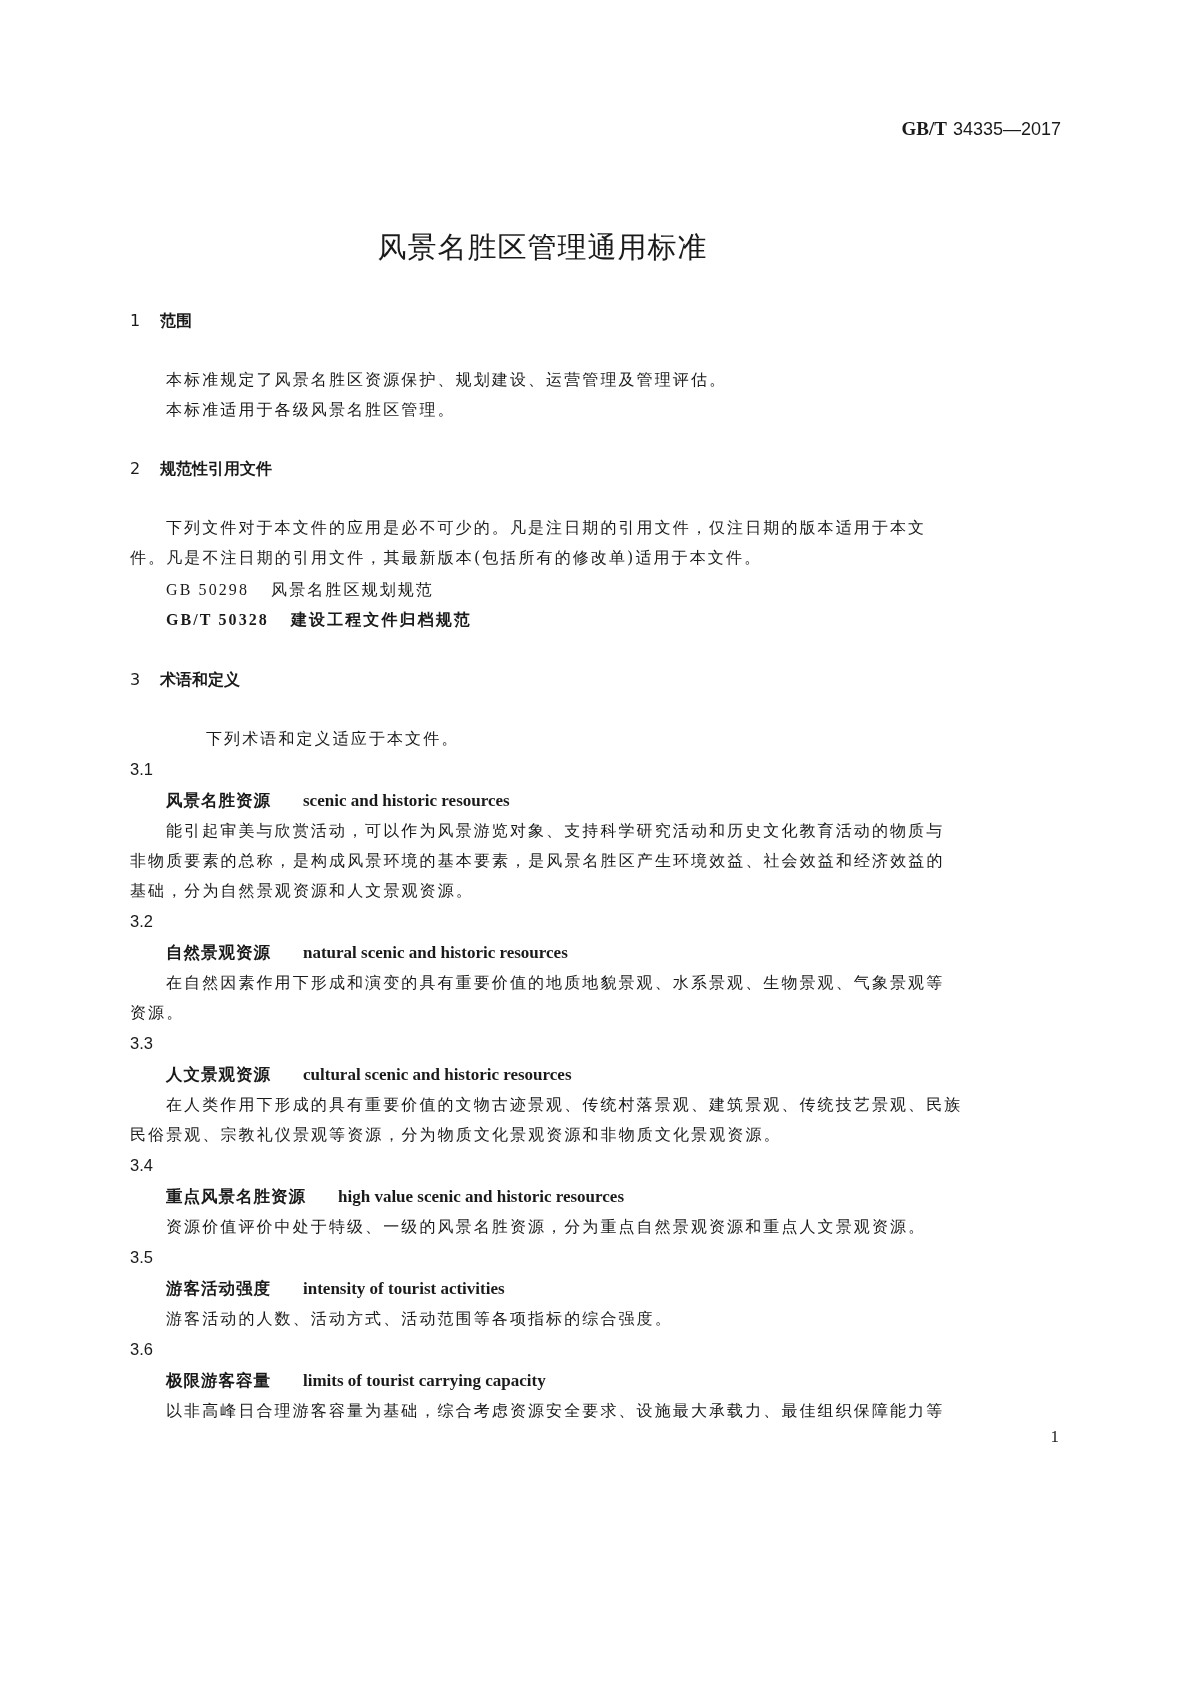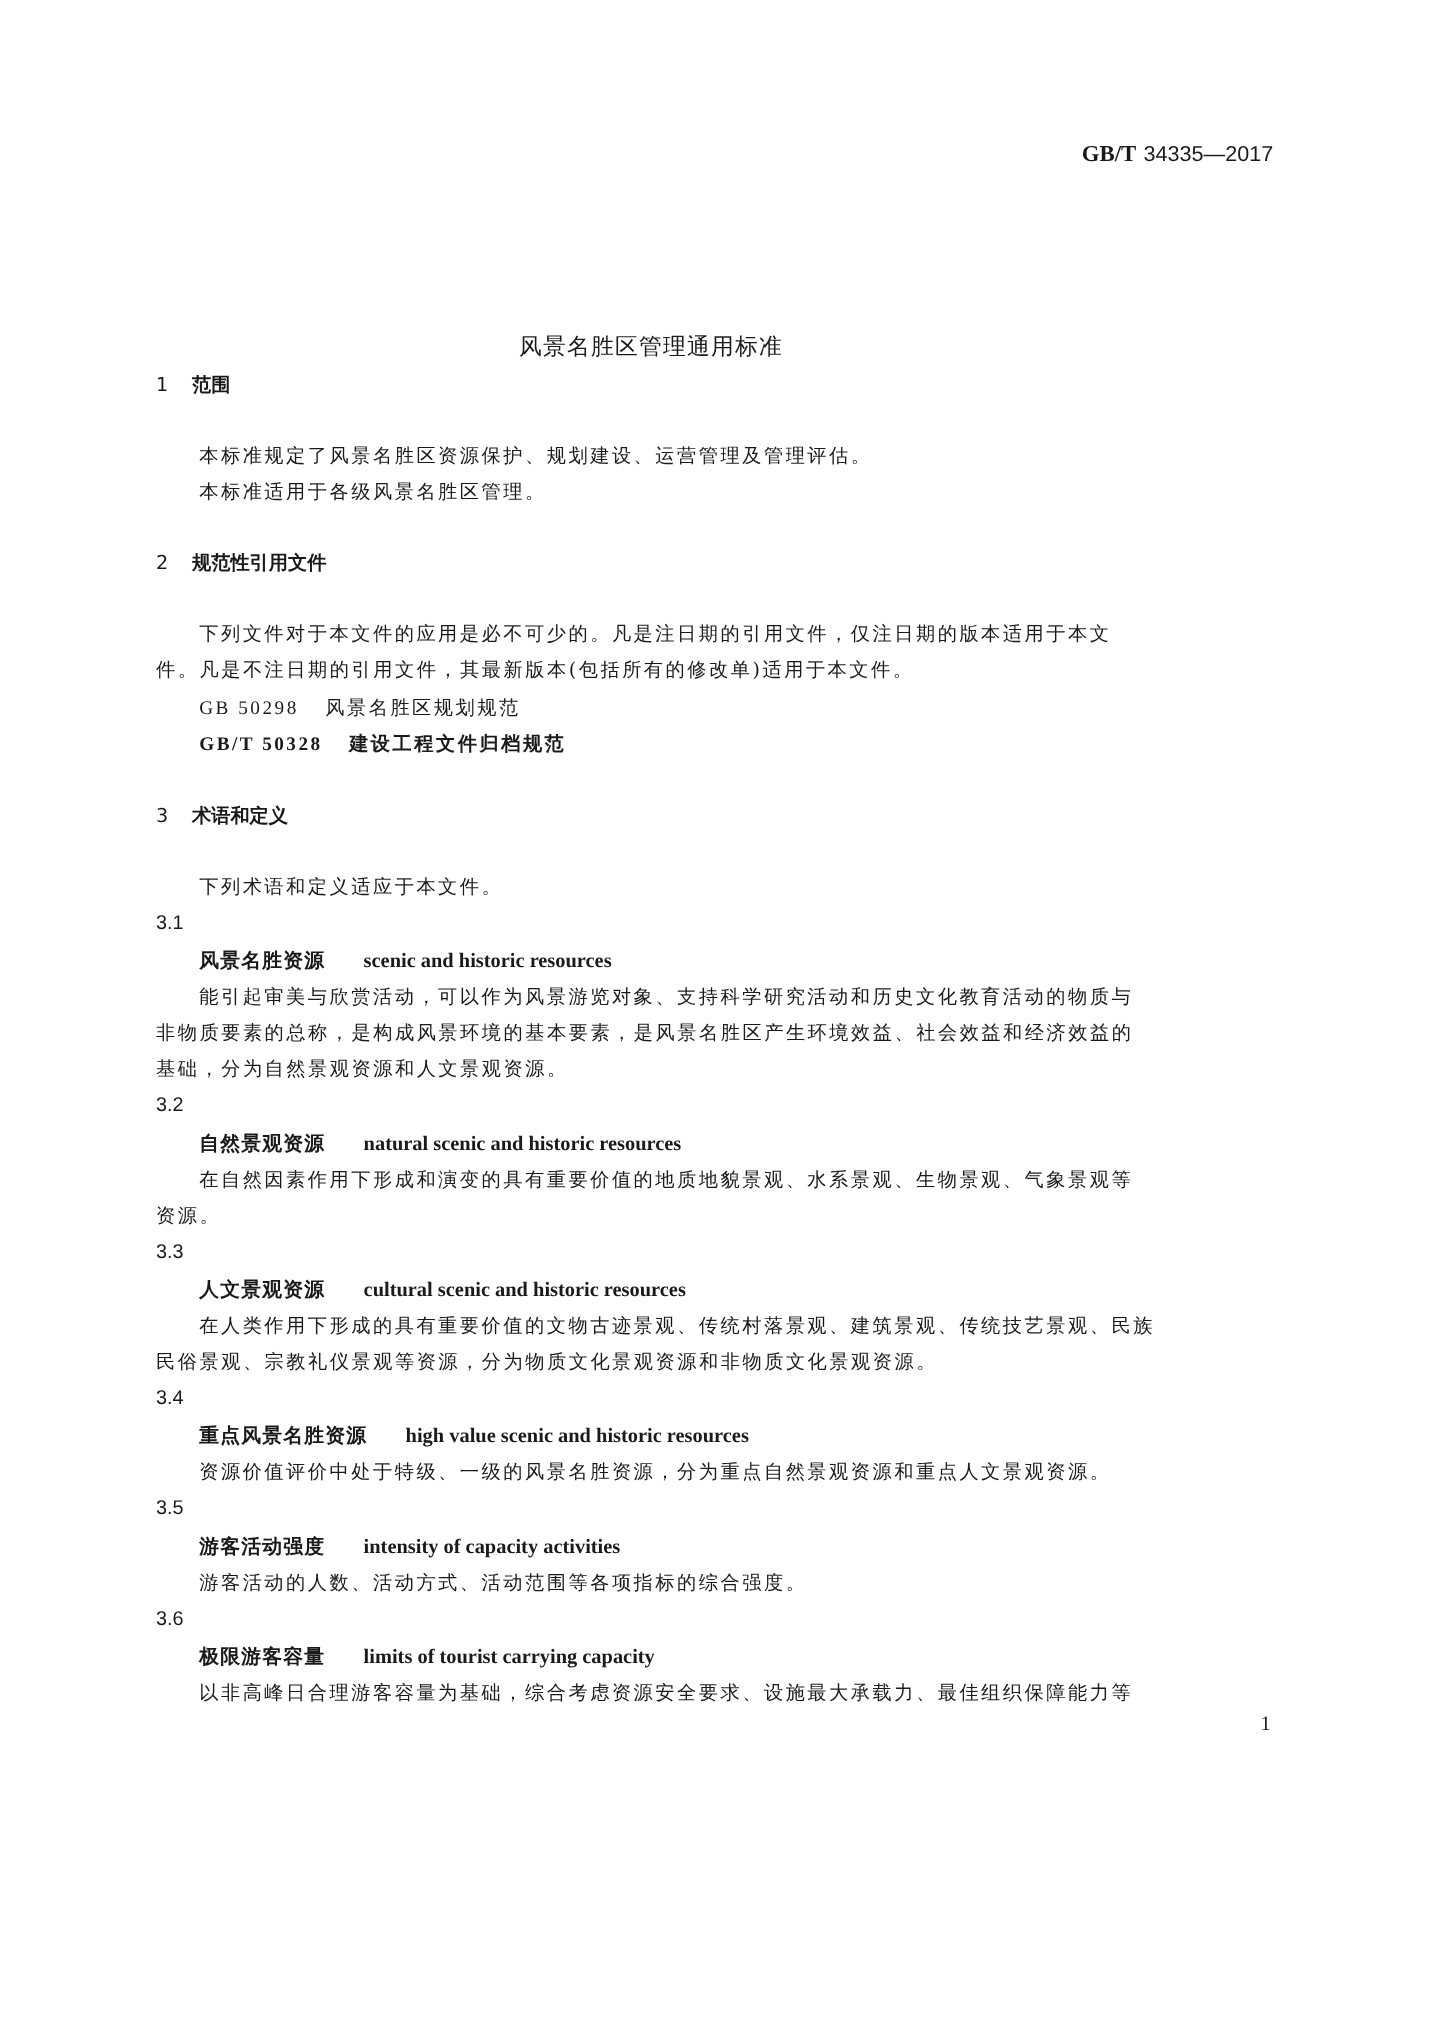--- a/index.html
+++ b/index.html
@@ -3,21 +3,21 @@
 <meta charset="utf-8">
 <style>
   html, body { margin: 0; padding: 0; background: #ffffff; }
   body { width: 1191px; height: 1684px; position: relative; overflow: hidden; color: #1a1a1a;
          font-family: "DejaVu Serif", "Liberation Serif", serif; }
   .abs { position: absolute; white-space: nowrap; }
   .std-code { top: 118px; right: 130px; font-size: 18px; }
   .std-code .gbt { font-family: "Liberation Serif", serif; font-weight: bold; font-size: 19px; }
   .std-code .num { font-family: "Liberation Sans", sans-serif; font-size: 18px; margin-left: 6px; }
   .doc-title { top: 228px; left: 0; width: 1085px; text-align: center; font-family: "DejaVu Sans", sans-serif;
-               font-size: 19px; letter-spacing: 1px; white-space: nowrap; margin-top: 48px; }
+               font-size: 29px; letter-spacing: 1px; white-space: nowrap; }
   .sec-head { left: 130px; font-family: "DejaVu Sans", sans-serif; font-size: 16px; font-weight: bold; }
   .sec-head .sn { display: inline-block; width: 30px; font-weight: normal; }
   .para { left: 166px; font-size: 16px; letter-spacing: 2.1px; }
   .para.cont { left: 130px; }
   .clause { left: 130px; font-family: "Liberation Sans", sans-serif; font-size: 16.5px; }
   .term { left: 166px; font-size: 16.5px; }
   .term .zh { font-family: "DejaVu Sans", sans-serif; font-weight: bold; letter-spacing: 1px; }
   .term .en { font-family: "Liberation Serif", serif; font-weight: bold; margin-left: 32px; font-size: 17px; }
   .ref-code { font-family: "Liberation Serif", serif; }
   .page-num { top: 1573px; right: 132px; font-family: "Liberation Serif", serif; font-size: 17px; }
@@ -45,21 +45,21 @@
 <div class="abs para" style="top:580px;">
   <span class="ref-code">GB 50298</span><span style="display:inline-block;width:22px;"></span><span>风景名胜区规划规范</span>
 </div>
 <div class="abs para" style="top:610px;font-weight:bold;">
   <span class="ref-code">GB/T 50328</span><span style="display:inline-block;width:22px;"></span><span>建设工程文件归档规范</span>
 </div>
 
 <div class="abs sec-head" style="top:670px;">
   <span class="sn">3</span><span>术语和定义</span>
 </div>
-<div class="abs para" style="top:729px;">下列术语和定义适应于本文件。</div>
+<div class="abs para" style="top:729px;margin-left:40px;">下列术语和定义适应于本文件。</div>
 
 <div class="abs clause" style="top:760px;">3.1</div>
 <div class="abs term" style="top:790px;">
   <span class="zh">风景名胜资源</span><span class="en">scenic and historic resources</span>
 </div>
 <div class="abs para" style="top:821px;">能引起审美与欣赏活动，可以作为风景游览对象、支持科学研究活动和历史文化教育活动的物质与</div>
 <div class="abs para cont" style="top:851px;">非物质要素的总称，是构成风景环境的基本要素，是风景名胜区产生环境效益、社会效益和经济效益的</div>
 <div class="abs para cont" style="top:881px;">基础，分为自然景观资源和人文景观资源。</div>
 
 <div class="abs clause" style="top:912px;">3.2</div>
@@ -77,21 +77,21 @@
 <div class="abs para cont" style="top:1125px;">民俗景观、宗教礼仪景观等资源，分为物质文化景观资源和非物质文化景观资源。</div>
 
 <div class="abs clause" style="top:1156px;">3.4</div>
 <div class="abs term" style="top:1186px;">
   <span class="zh">重点风景名胜资源</span><span class="en">high value scenic and historic resources</span>
 </div>
 <div class="abs para" style="top:1217px;">资源价值评价中处于特级、一级的风景名胜资源，分为重点自然景观资源和重点人文景观资源。</div>
 
 <div class="abs clause" style="top:1248px;text-align:right;">3.5</div>
 <div class="abs term" style="top:1278px;">
-  <span class="zh">游客活动强度</span><span class="en">intensity of capacity activities</span>
+  <span class="zh">游客活动强度</span><span class="en">intensity of tourist activities</span>
 </div>
 <div class="abs para" style="top:1309px;">游客活动的人数、活动方式、活动范围等各项指标的综合强度。</div>
 
 <div class="abs clause" style="top:1340px;">3.6</div>
 <div class="abs term" style="top:1370px;">
   <span class="zh">极限游客容量</span><span class="en">limits of tourist carrying capacity</span>
 </div>
 <div class="abs para" style="top:1401px;">以非高峰日合理游客容量为基础，综合考虑资源安全要求、设施最大承载力、最佳组织保障能力等</div>
 
 <div class="abs page-num" style="top:1427px;">1</div>

